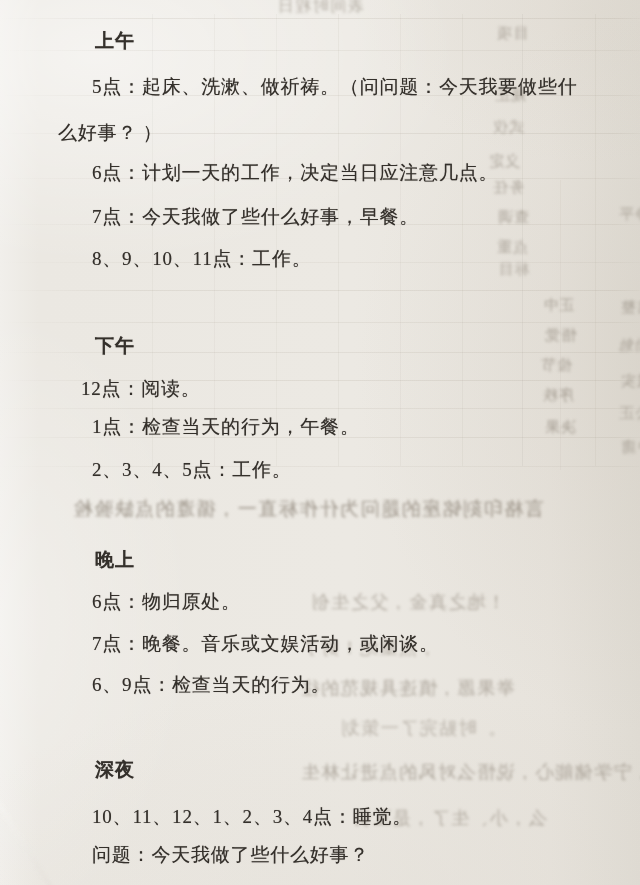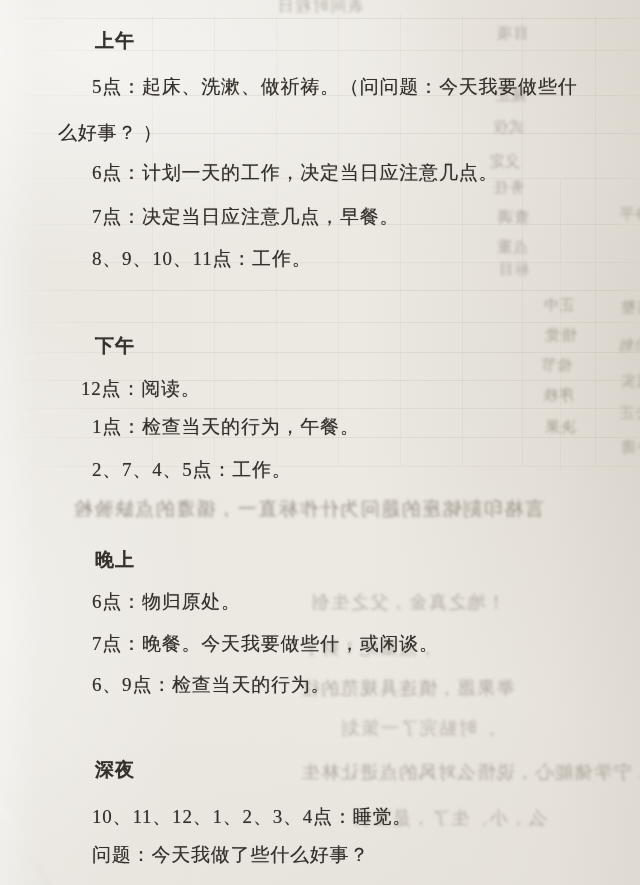--- a/index.html
+++ b/index.html
@@ -122,31 +122,31 @@
     <div class="bl" style="left:352px;top:806px;opacity:.5">么，小、生了，是互切</div>
   </div>
 
   <div class="crease"></div>
 
   <div>
     <div class="ln hd" style="left:95px;top:28px">上午</div>
     <div class="ln" style="left:92px;top:74px">5点：起床、洗漱、做祈祷。（问问题：今天我要做些什</div>
     <div class="ln" style="left:58px;top:120px">么好事？ ）</div>
     <div class="ln" style="left:92px;top:160px">6点：计划一天的工作，决定当日应注意几点。</div>
-    <div class="ln" style="left:92px;top:204px">7点：决定当日应注意几点，早餐。</div>
+    <div class="ln" style="left:92px;top:204px">7点：今天我做了些什么好事，早餐。</div>
     <div class="ln" style="left:92px;top:246px">8、9、10、11点：工作。</div>
 
     <div class="ln hd" style="left:95px;top:333px">下午</div>
     <div class="ln" style="left:81px;top:376px">12点：阅读。</div>
     <div class="ln" style="left:92px;top:414px">1点：检查当天的行为，午餐。</div>
-    <div class="ln" style="left:92px;top:457px">2、7、4、5点：工作。</div>
+    <div class="ln" style="left:92px;top:457px">2、3、4、5点：工作。</div>
 
     <div class="ln hd" style="left:95px;top:547px">晚上</div>
     <div class="ln" style="left:92px;top:589px">6点：物归原处。</div>
-    <div class="ln" style="left:92px;top:631px">7点：晚餐。今天我要做些什，或闲谈。</div>
+    <div class="ln" style="left:92px;top:631px">7点：晚餐。音乐或文娱活动，或闲谈。</div>
     <div class="ln" style="left:92px;top:672px">6、9点：检查当天的行为。</div>
 
     <div class="ln hd" style="left:95px;top:757px">深夜</div>
     <div class="ln" style="left:92px;top:804px">10、11、12、1、2、3、4点：睡觉。</div>
     <div class="ln" style="left:92px;top:842px">问题：今天我做了些什么好事？</div>
   </div>
 
 </div>
 
 </body></html>

